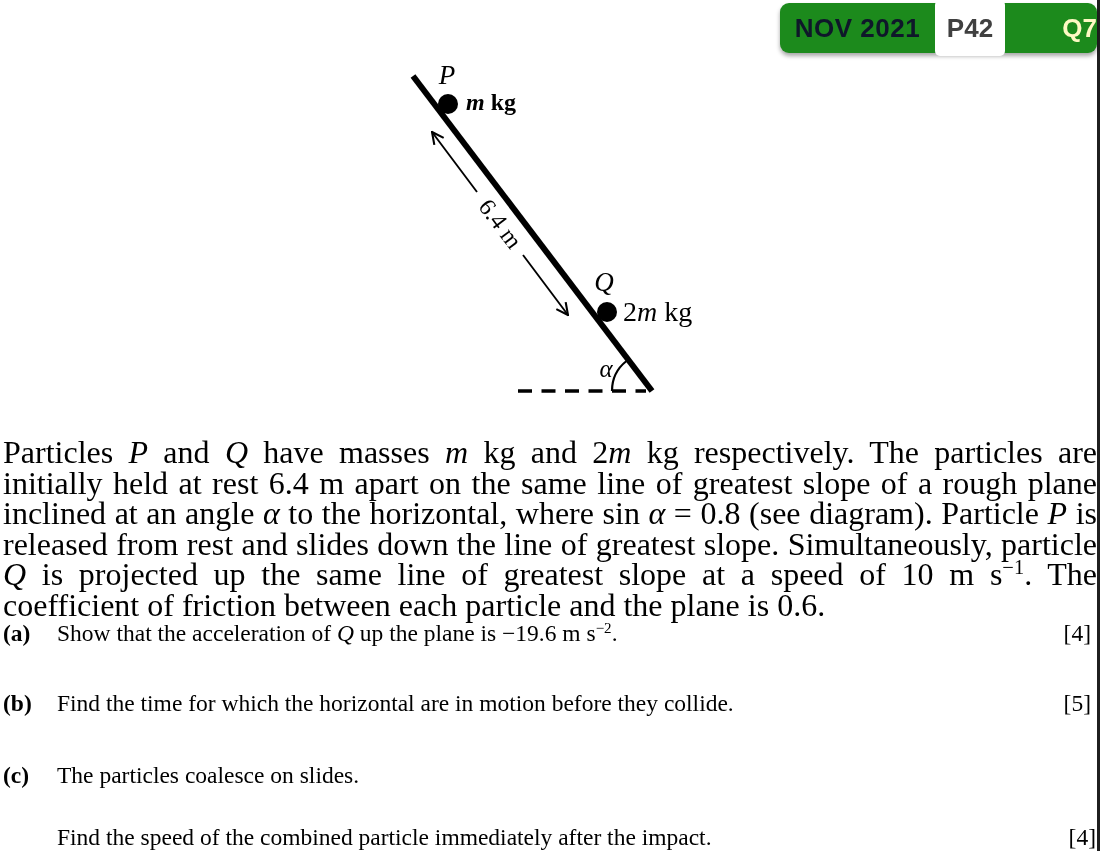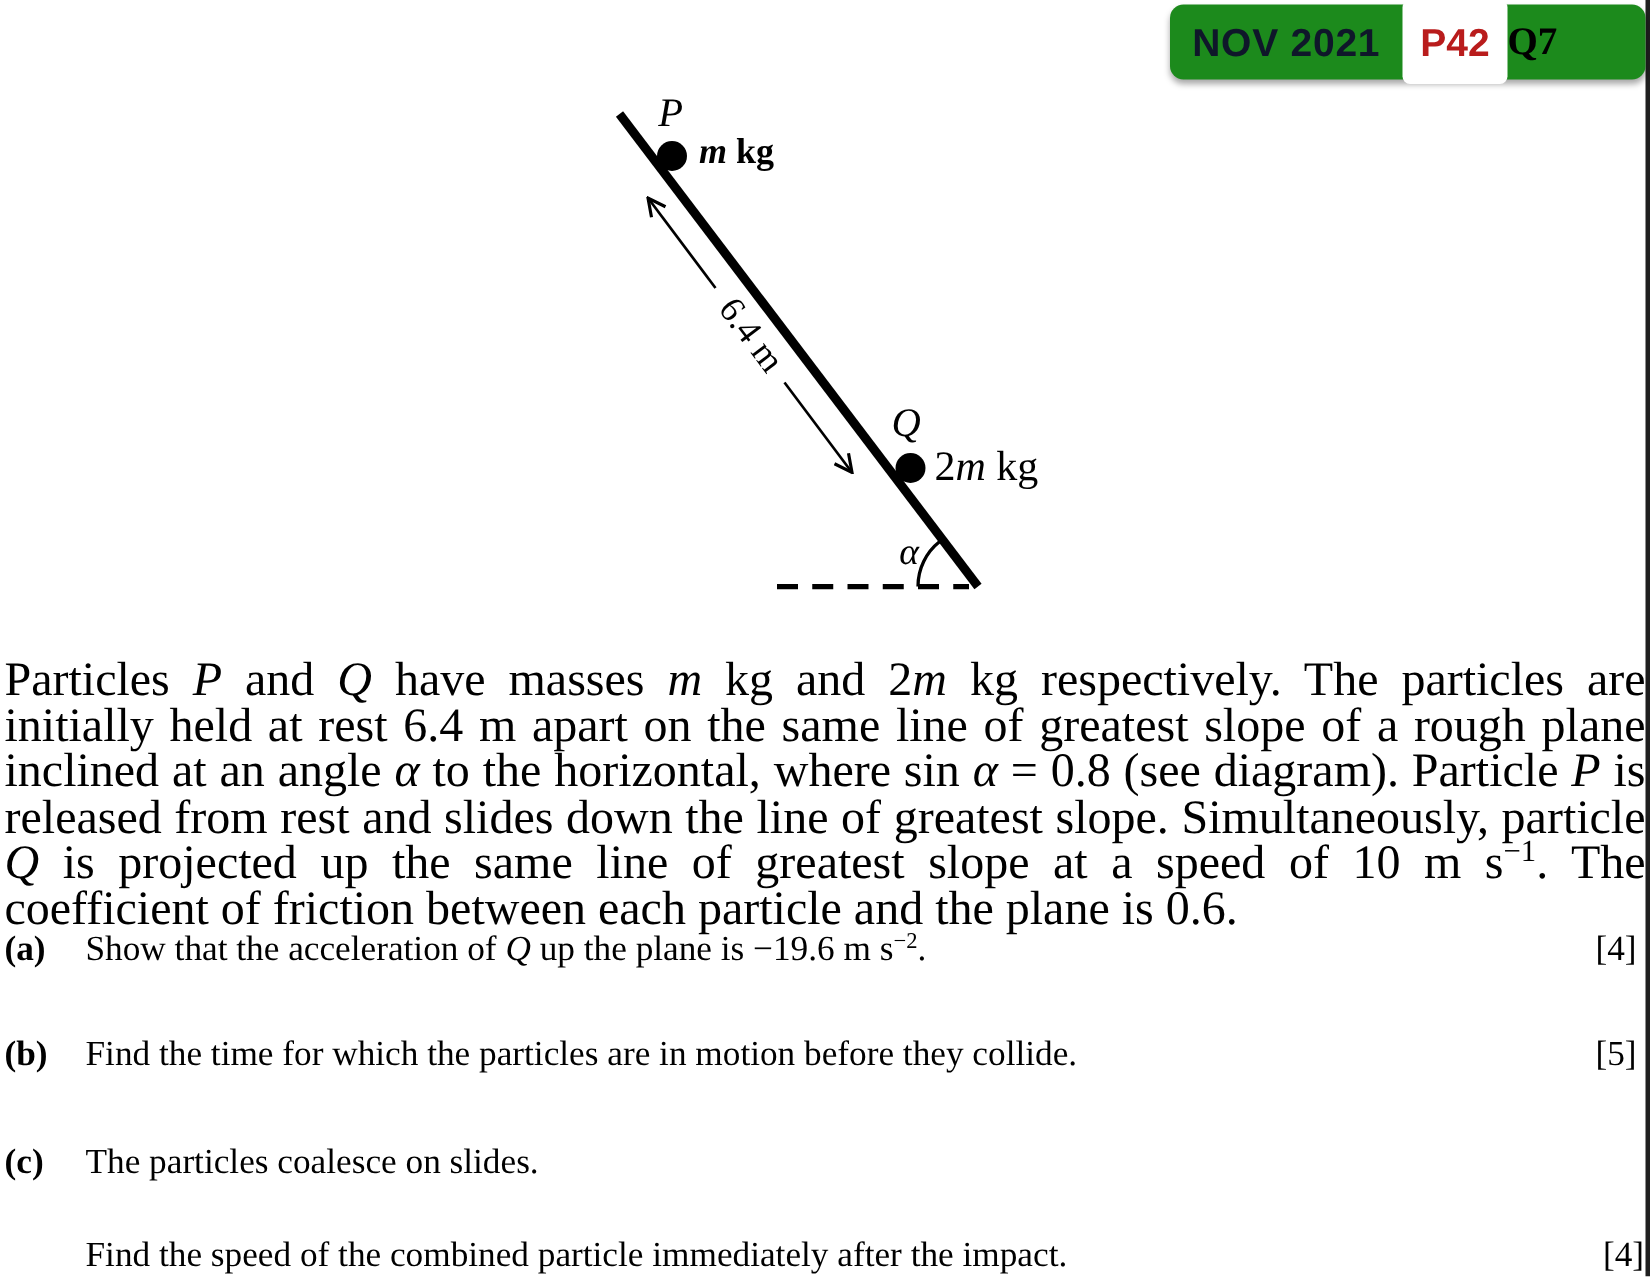--- a/index.html
+++ b/index.html
@@ -20,24 +20,24 @@
 
   
   .badge {
     position:absolute; left:780px; top:3px; width:317px; height:50px;
     border-radius:9px; box-shadow:0 3px 4px rgba(0,0,0,0.35);
     display:flex; align-items:center;
     font-family:"Liberation Sans", sans-serif; font-weight:bold; font-size:26px;
   }
   .badge-session { flex:1; text-align:center; color:#0f172a; letter-spacing:0.5px; }
   .badge-paper {
-    width:70px; height:56px; background:#fff; color:#b91c1c; border-radius:5px;
+    width:70px; height:56px; background:#fff; color:#404040; border-radius:5px;
     display:flex; align-items:center; justify-content:center; flex:0 0 auto;
   }
-  .badge-question { width:92px; text-align:left; color:#000000; flex:0 0 auto;font-family:Liberation Serif, serif; }
+  .badge-question { width:92px; text-align:right; color:#fef9c3; flex:0 0 auto; }
 
   
   .diagram-svg { position:absolute; left:380px; top:55px; }
   .dlabel { position:absolute; white-space:nowrap; }
   .dlabel-p   { left:447px; top:77px;  transform:translate(-50%,-55%); font-size:27px; font-style:italic; }
   .dlabel-pm  { left:466px; top:102px; transform:translate(0,-50%);   font-size:24px;font-weight:bold; }
   .dlabel-q   { left:604px; top:284px; transform:translate(-50%,-55%); font-size:27px; font-style:italic; }
   .dlabel-qm  { left:623px; top:312px; transform:translate(0,-50%);   font-size:28px; }
   .dlabel-dist{ left:500px; top:224px; transform:translate(-50%,-50%) rotate(53deg); font-size:24px; }
   .dlabel-ang { left:606px; top:369px; transform:translate(-50%,-50%); font-size:25px; font-style:italic; }
@@ -98,21 +98,21 @@
   <div class="problem"><span>Particles </span><span class="it">P</span><span> and </span><span class="it">Q</span><span> have masses </span><span class="it">m</span><span> kg and 2</span><span class="it">m</span><span> kg respectively. The particles are initially held at rest 6.4 m apart on the same line of greatest slope of a rough plane inclined at an angle </span><span class="it">α</span><span> to the horizontal, where sin </span><span class="it">α</span><span> = 0.8 (see diagram). Particle </span><span class="it">P</span><span> is released from rest and slides down the line of greatest slope. Simultaneously, particle </span><span class="it">Q</span><span> is projected up the same line of greatest slope at a speed of 10 m s</span><sup>−1</sup><span>. The coefficient of friction between each particle and the plane is 0.6.</span></div>
 
   <div class="part-row row-a">
     <span class="part-label">(a)</span>
     <span class="part-text"><span>Show that the acceleration of </span><span class="it">Q</span><span> up the plane is −19.6 m s</span><sup>−2</sup><span>.</span></span>
     <span class="part-mark">[4]</span>
   </div>
 
   <div class="part-row row-b">
     <span class="part-label">(b)</span>
-    <span class="part-text"><span>Find the time for which the particles are in motion before they collide.</span></span>
+    <span class="part-text"><span>Find the time for which the horizontal are in motion before they collide.</span></span>
     <span class="part-mark">[5]</span>
   </div>
 
   <div class="part-row row-c1">
     <span class="part-label">(c)</span>
     <span class="part-text"><span>The particles coalesce on slides.</span></span>
     <span class="part-mark"></span>
   </div>
 
   <div class="part-row row-c2 flush">

